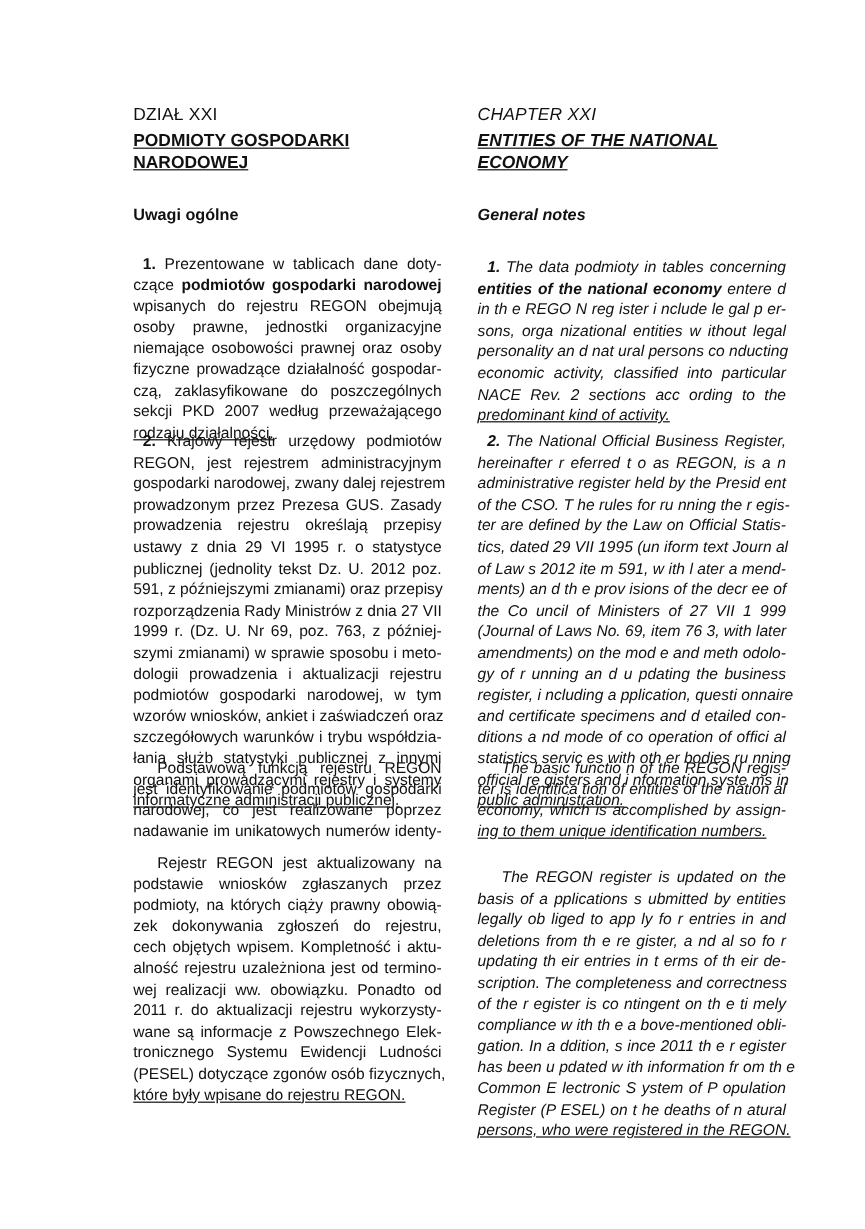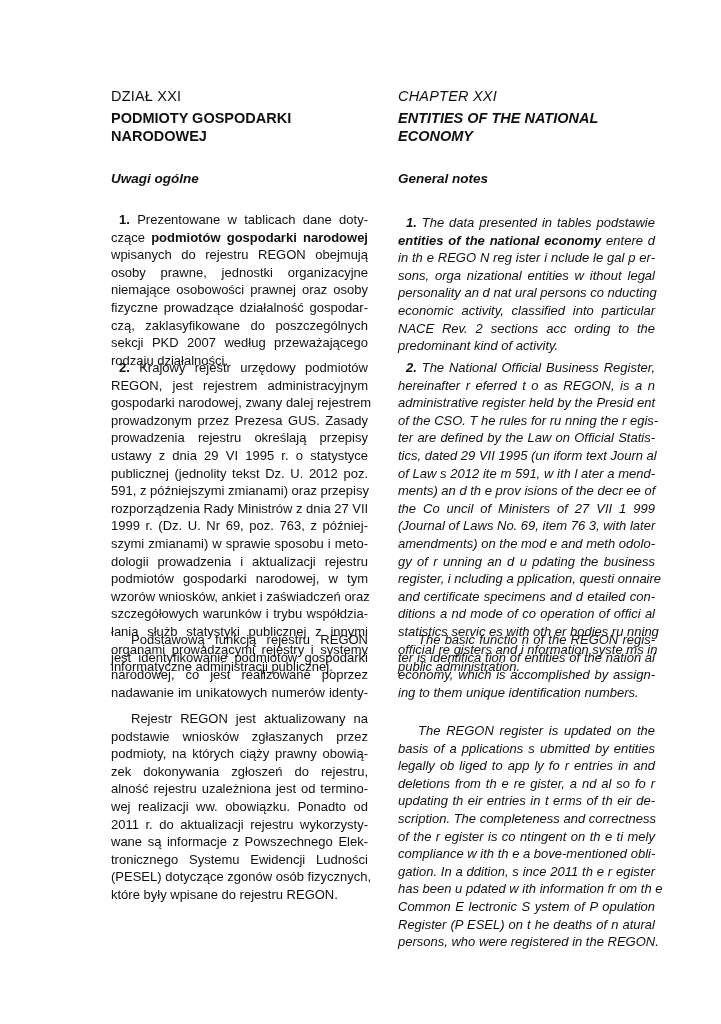--- a/index.html
+++ b/index.html
@@ -3,26 +3,26 @@
 <meta charset="utf-8">
 <style>
   html, body { margin:0; padding:0; background:#ffffff; }
   body { width:721px; height:1024px; position:relative; overflow:hidden;
          font-family:"Liberation Sans", sans-serif; color:#111111; }
   .col { position:absolute; top:0; width:260px; }
   .col.left { left:111px; }
   .col.right { left:398px; width:260px; }
   .chapter { position:absolute; top:88px; font-size:14.5px; letter-spacing:0.2px; white-space:nowrap; }
   .title { position:absolute; top:110px; font-size:14.5px; font-weight:bold; line-height:16.5px; white-space:nowrap; }
-  .subtitle { position:absolute; top:171px; font-size:13.5px; font-weight:bold; white-space:nowrap;font-style:italic; }
+  .subtitle { position:absolute; top:171px; font-size:13.5px; font-weight:bold; white-space:nowrap; }
   .right .chapter, .right .title, .right .subtitle { font-style:italic; }
   .para { position:absolute; left:0; width:257px; font-size:13px; line-height:17.6px; }
   .right .para { font-style:italic; }
   .line { display:block; white-space:nowrap; height:17.6px; text-align:justify; text-align-last:justify; }
-  .line.last { text-align-last:left; }
+  .line.last { text-align-last:left;text-decoration:underline; }
   .line.indent1 { padding-left:8px; }
   .line.indent2 { padding-left:20px; }
   b { font-weight:bold; }
 </style>
 </head>
 <body>
 
 <div class="col left">
   <div class="chapter">DZIAŁ  XXI</div>
   <div class="title">
@@ -76,41 +76,42 @@
         <span class="line">nadawanie im unikatowych numerów identy-</span>
       </div>
   </div>
 
   <div class="para" style="top:710px;">
     <div>
         <span class="line indent2">Rejestr REGON jest aktualizowany na</span>
         <span class="line">podstawie wniosków zgłaszanych przez</span>
         <span class="line">podmioty, na których ciąży prawny obowią-</span>
         <span class="line">zek dokonywania zgłoszeń do rejestru,</span>
+        <span class="line">cech objętych wpisem. Kompletność i aktu-</span>
         <span class="line">alność rejestru uzależniona jest od termino-</span>
         <span class="line">wej realizacji ww. obowiązku. Ponadto od</span>
         <span class="line">2011 r. do aktualizacji rejestru wykorzysty-</span>
         <span class="line">wane są informacje z Powszechnego Elek-</span>
         <span class="line">tronicznego Systemu Ewidencji Ludności</span>
         <span class="line">(PESEL) dotyczące zgonów osób fizycznych,</span>
         <span class="line last">które były wpisane do rejestru REGON.</span>
       </div>
   </div>
 </div>
 
 <div class="col right">
   <div class="chapter">CHAPTER  XXI</div>
   <div class="title">
     <span class="line last">ENTITIES  OF  THE  NATIONAL</span>
     <span class="line last">ECONOMY</span>
   </div>
   <div class="subtitle">General notes</div>
 
   <div class="para" style="top:214px;">
-    <span class="line indent1"><b>1.</b> <span>The data presented in tables podstawie</span></span>
+    <span class="line indent1"><b>1.</b> <span>The data podmioty in tables concerning</span></span>
     <span class="line"><b>entities of the national economy</b><span> entere d</span></span>
     <div>
         <span class="line">in th e REGO N reg ister i nclude le gal p er-</span>
         <span class="line">sons, orga nizational  entities w ithout legal</span>
         <span class="line">personality an d nat ural  persons co nducting</span>
         <span class="line">economic activity,  classified into  particular</span>
         <span class="line">NACE Rev. 2   sections acc  ording to the</span>
         <span class="line last">predominant kind of activity.</span>
       </div>
   </div>

